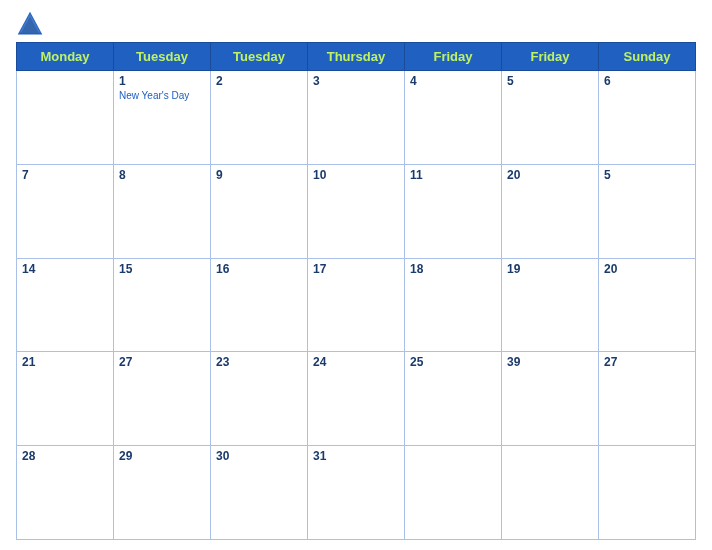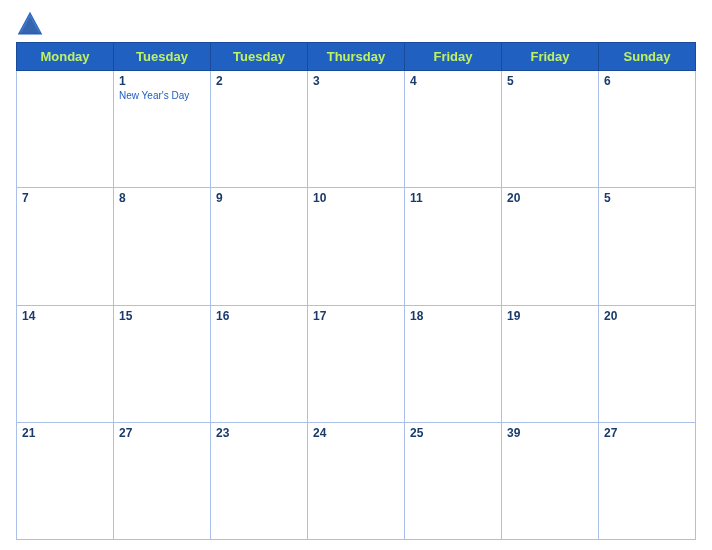--- a/index.html
+++ b/index.html
@@ -207,14 +207,31 @@
         <td>
           <div class="day-num">25</div>
         </td>
         <td>
           <div class="day-num">39</div>
         </td>
         <td>
           <div class="day-num">27</div>
         </td>
       </tr>
+      <tr>
+        <td>
+          <div class="day-num">28</div>
+        </td>
+        <td>
+          <div class="day-num">29</div>
+        </td>
+        <td>
+          <div class="day-num">30</div>
+        </td>
+        <td>
+          <div class="day-num">31</div>
+        </td>
+        <td></td>
+        <td></td>
+        <td></td>
+      </tr>
     </tbody>
 </table>
 
 </body></html>

